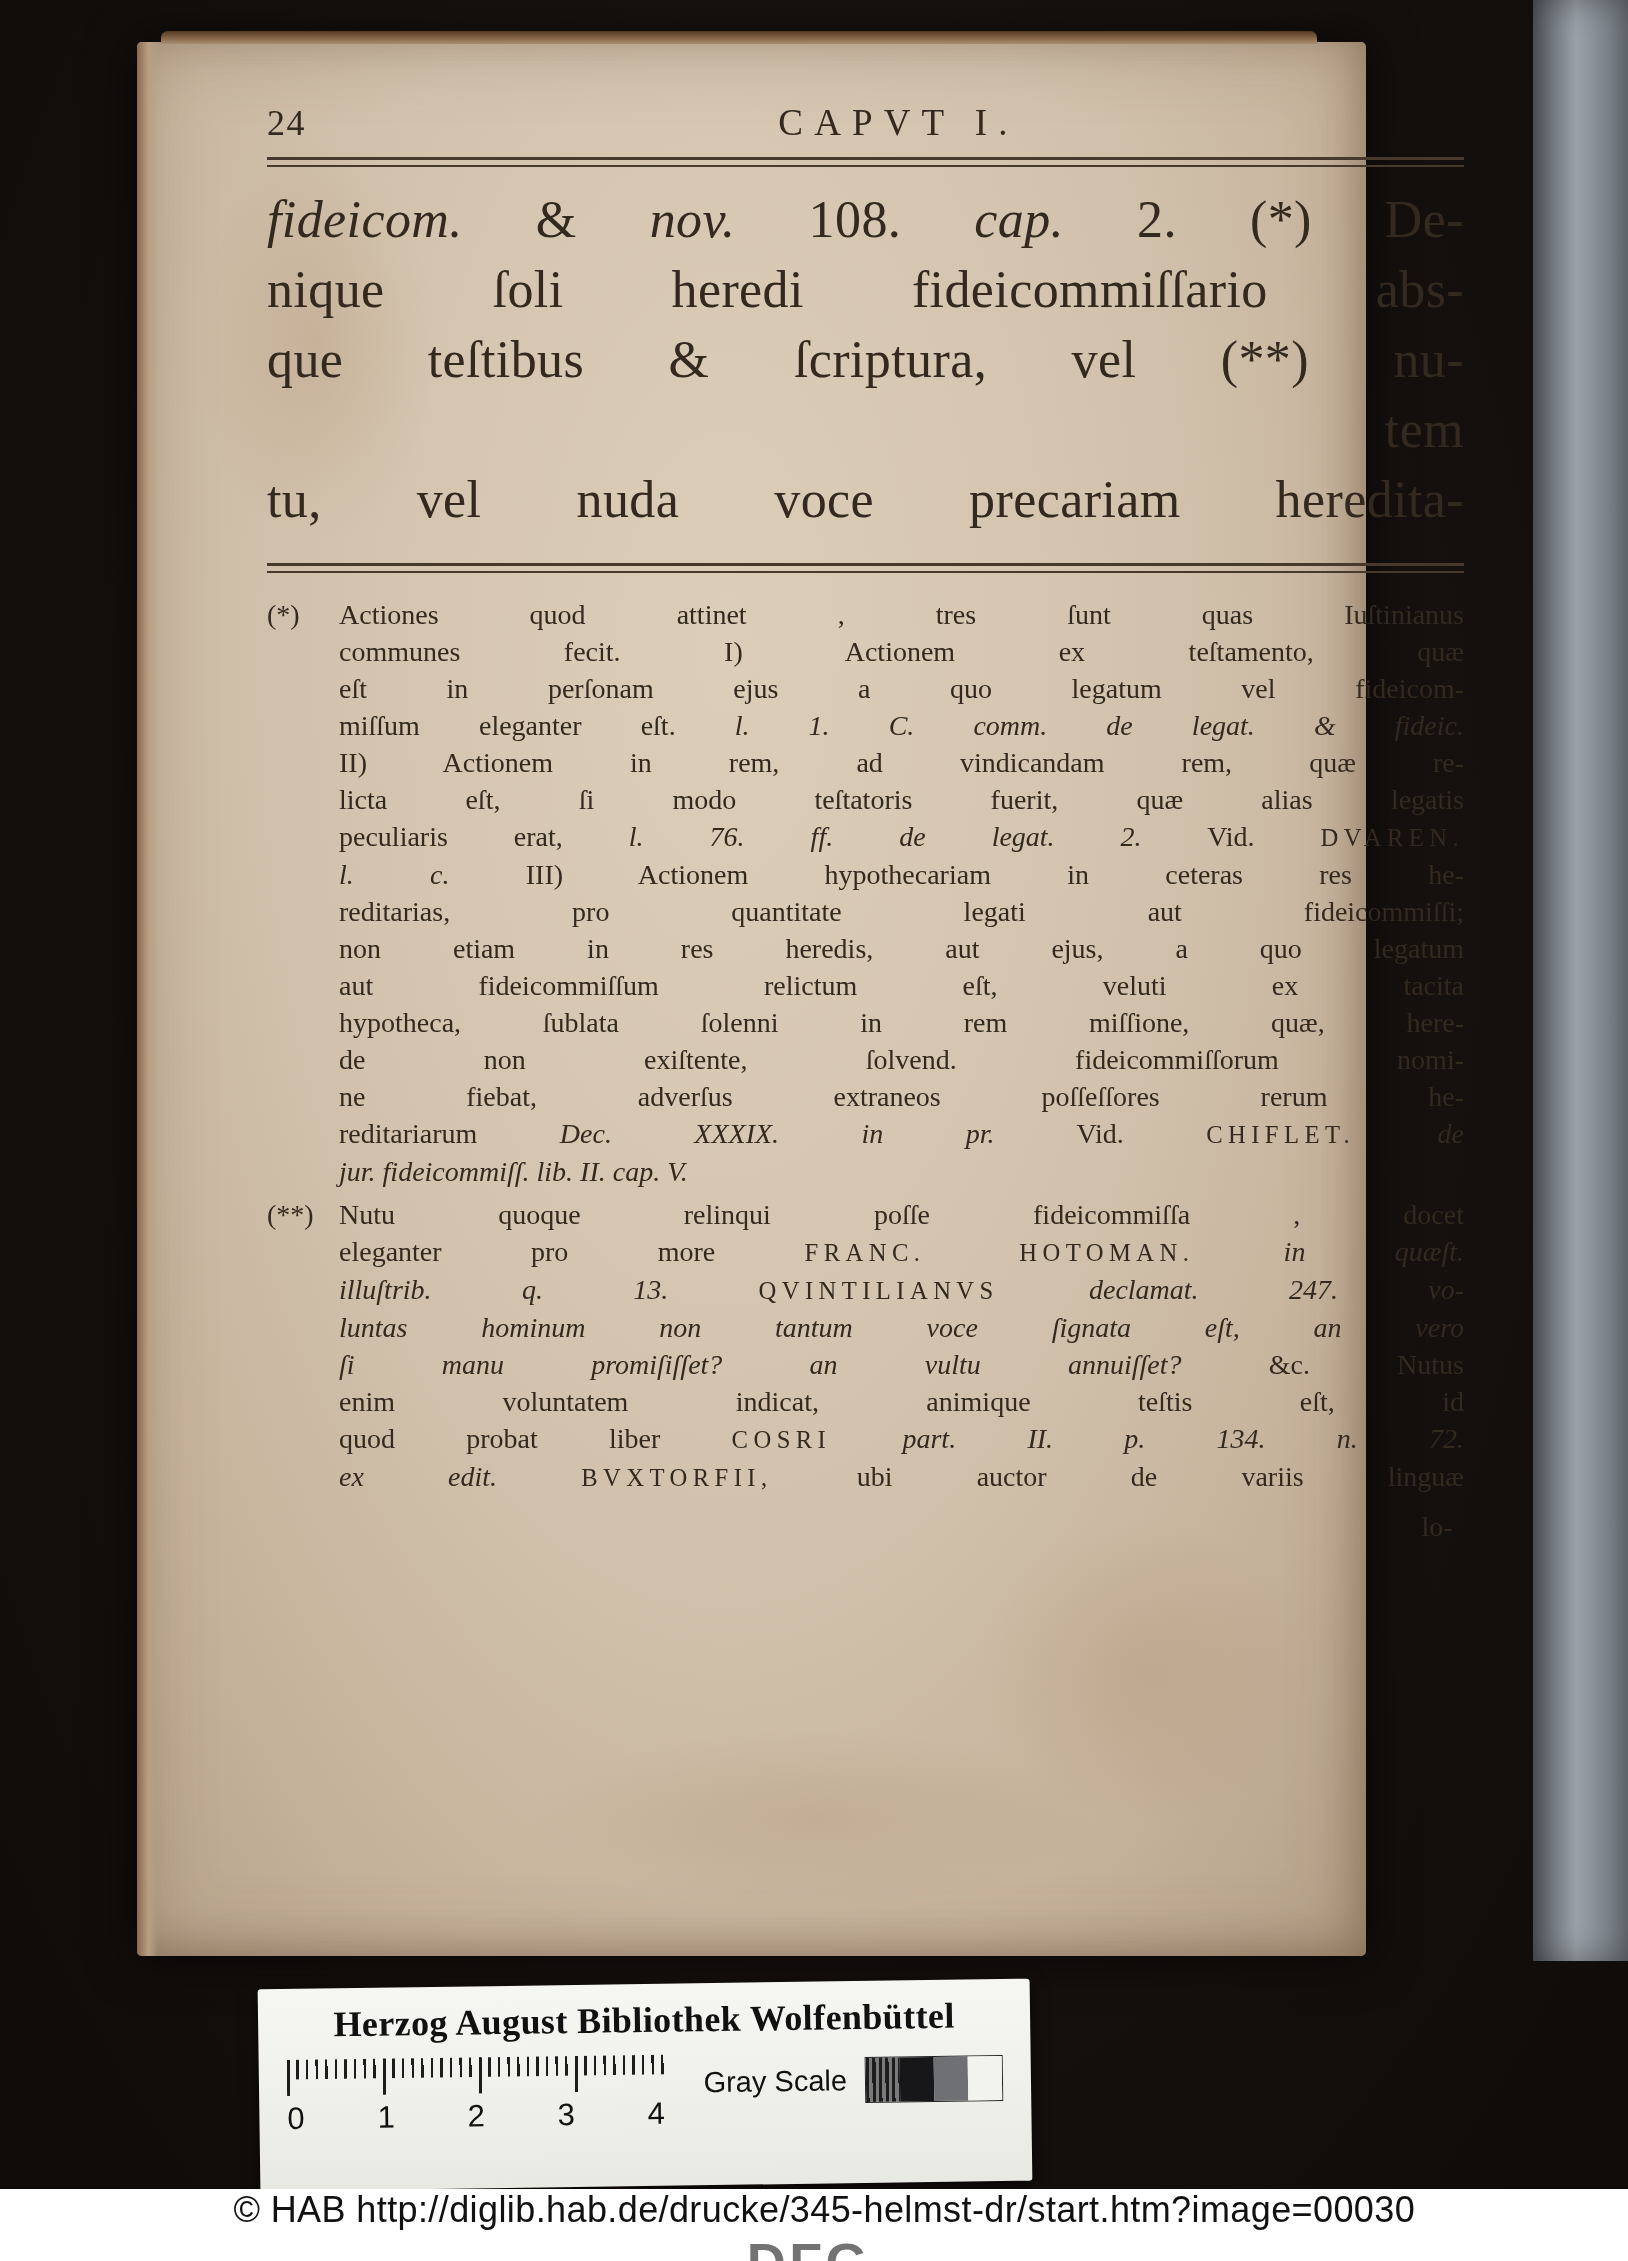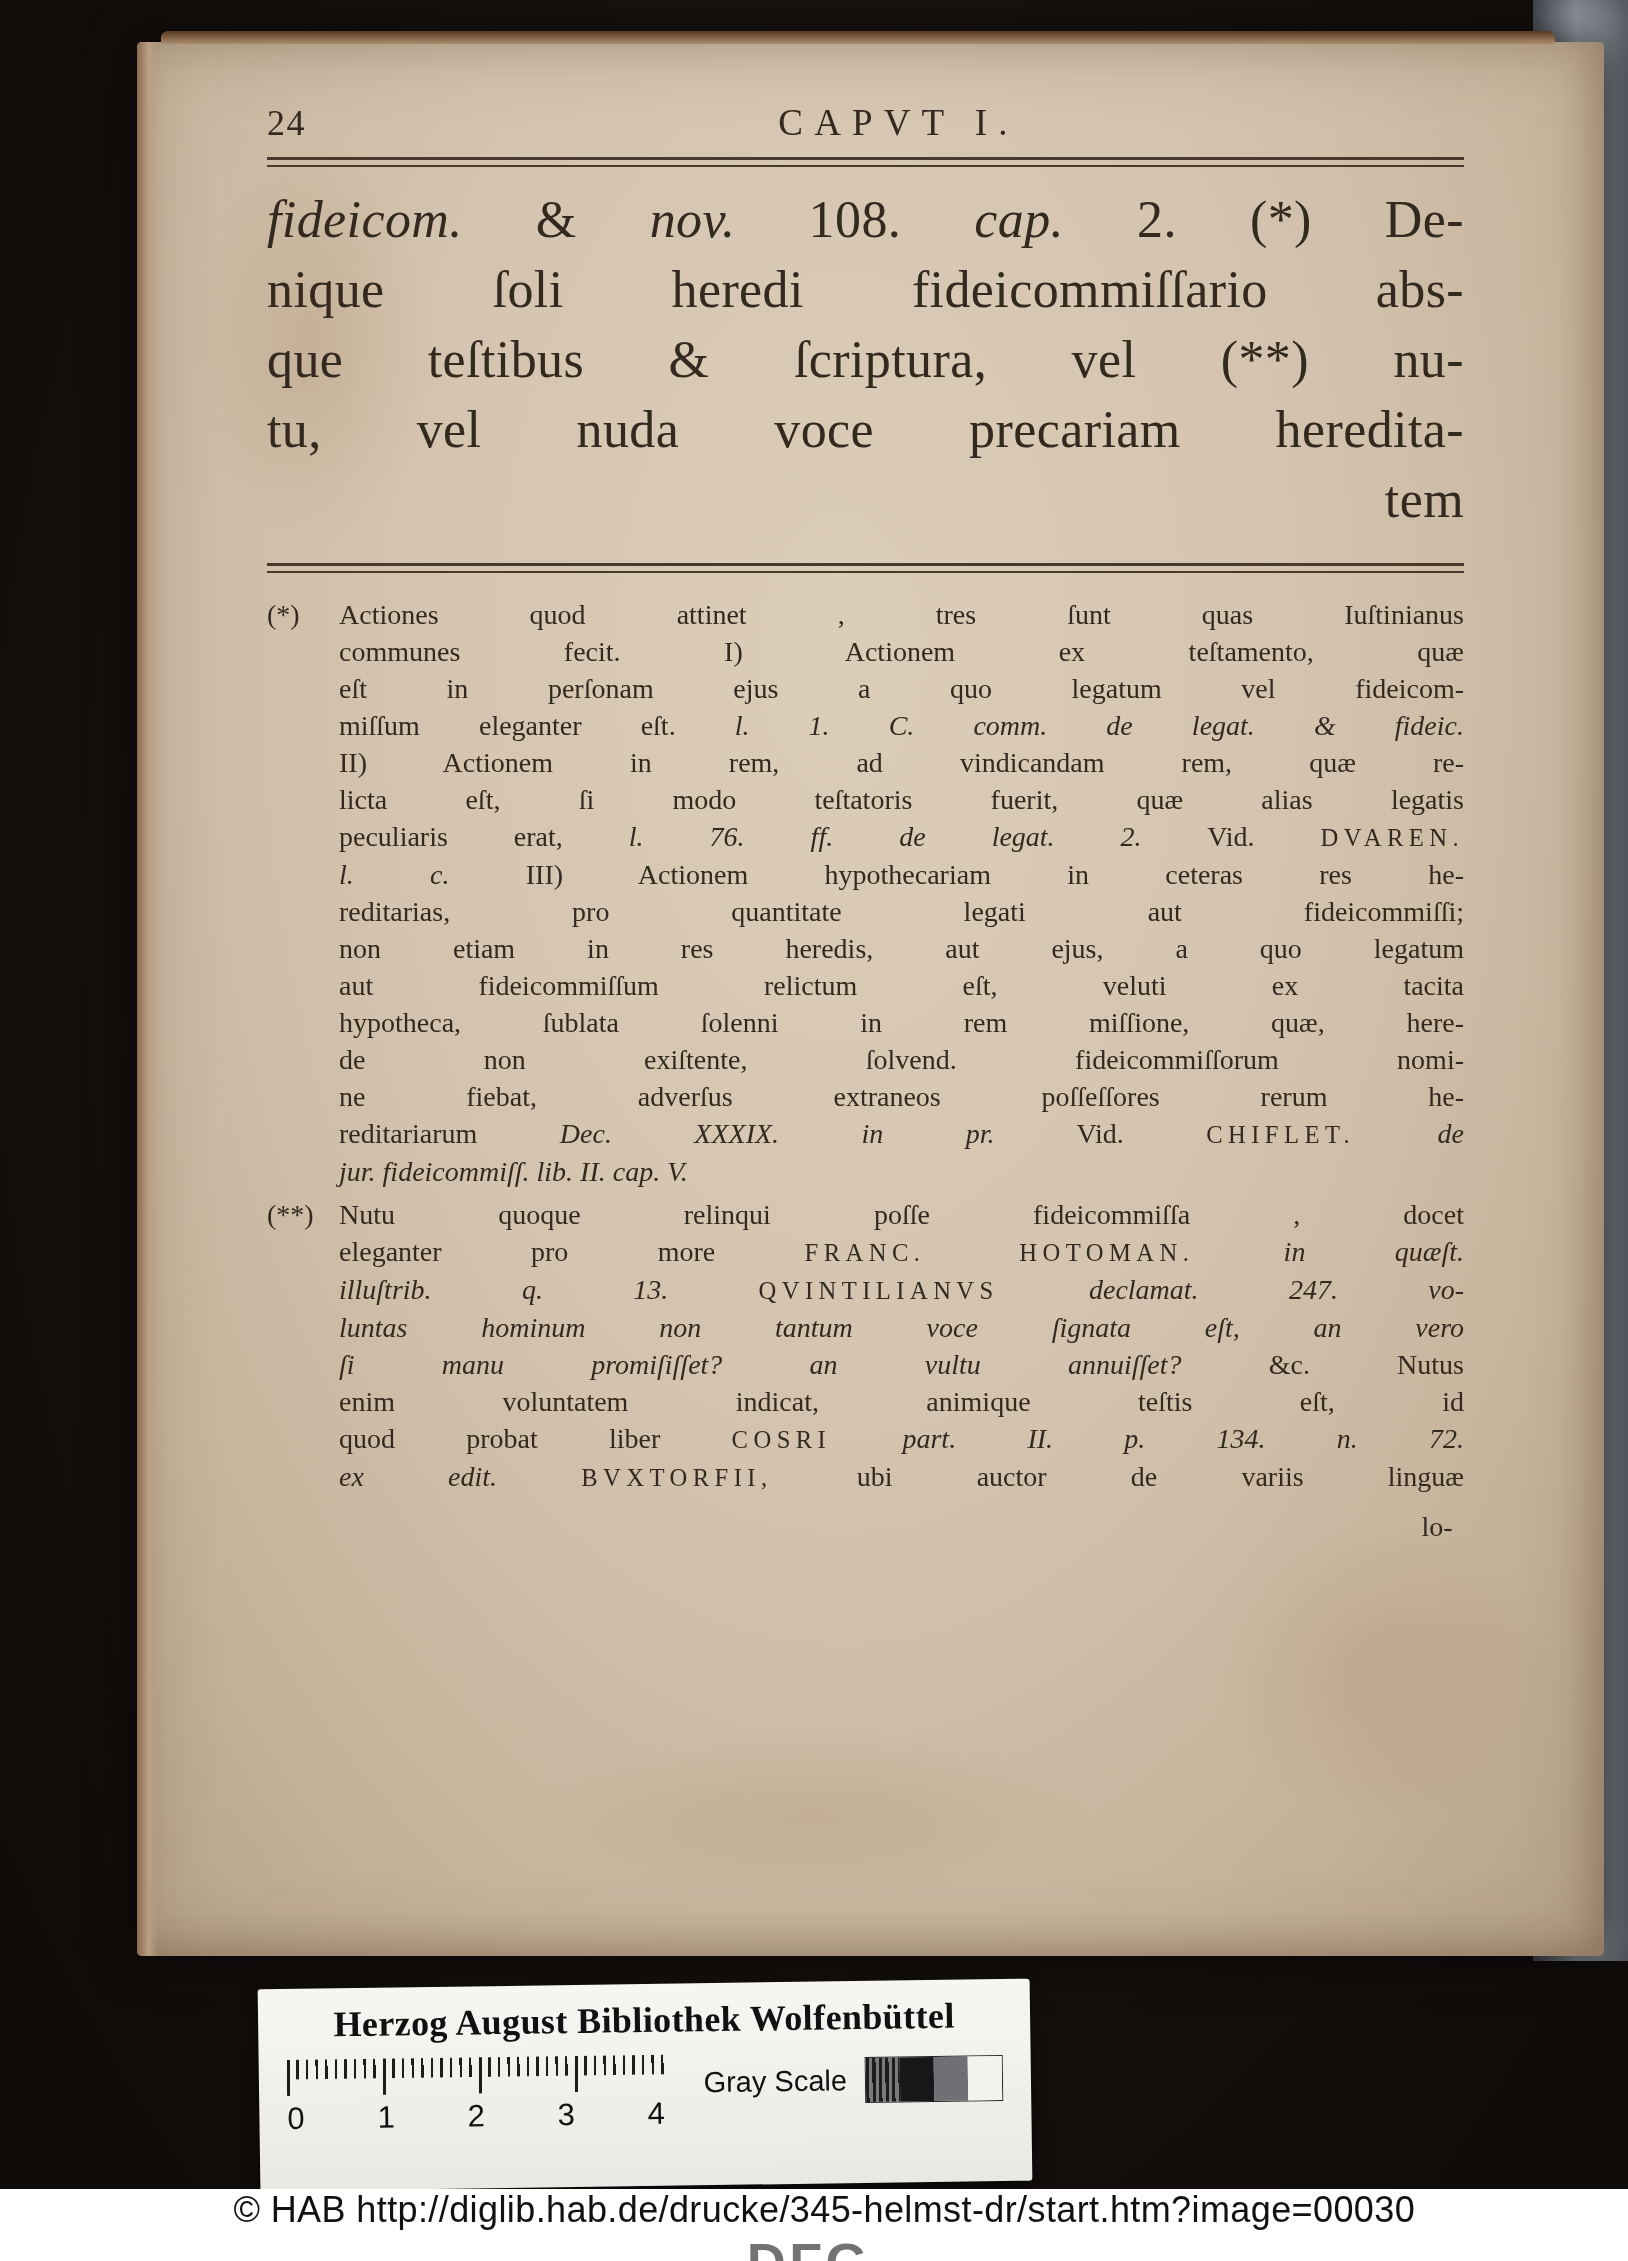--- a/index.html
+++ b/index.html
@@ -4,21 +4,21 @@
 <style>
   html,body{margin:0;padding:0;background:#14100e;}
   .canvas{position:relative;width:1629px;height:2261px;overflow:hidden;
     background:radial-gradient(ellipse at 50% 40%, #1d1715 0%, #15100e 60%, #0e0b09 100%);
     font-family:"Liberation Serif","DejaVu Serif",serif;}
   
   .glass-strip{position:absolute;right:0;top:0;width:96px;height:1961px;
     background:linear-gradient(90deg,#565c63 0%,#9aa1a8 45%,#848b92 70%,#6d747b 100%);
     box-shadow:inset 0 0 33px rgba(0,0,0,.35);}
   
-  .page{position:absolute;left:137px;top:42px;width:1467px;height:1914px;
+  .page{position:absolute;left:137px;top:42px;width:1229px;height:1914px;
     background:radial-gradient(ellipse at 48% 32%, #dccdb9 0%, #d3c3ae 45%, #c6b39c 75%, #b3a087 100%);
     border-radius:4.9px;
     box-shadow:0 0 49px rgba(0,0,0,.75), inset 0 0 73px rgba(96,72,48,.35), inset -9.8px -8.1px 33px rgba(90,66,44,.25);}
   .page::before{content:"";position:absolute;left:24.4px;right:49px;top:-11.4px;height:13px;
     background:linear-gradient(180deg,#55391f,#8a6a4d 60%,#a98d6f);border-radius:6.5px 6.5px 0 0;}
   .page::after{content:"";position:absolute;left:0;top:0;bottom:0;width:21px;
     background:linear-gradient(90deg,#8a6a4f,#b99f84 55%,rgba(185,159,132,0));border-radius:4.9px 0 0 4.9px;}
   .stain{position:absolute;border-radius:50%;pointer-events:none;}
   .stain.s1{left:57px;top:98px;width:244px;height:407px;background:radial-gradient(ellipse,rgba(150,110,70,.18),rgba(150,110,70,0) 70%);}
   .stain.s2{right:49px;bottom:130px;width:342px;height:309px;background:radial-gradient(ellipse,rgba(140,100,60,.15),rgba(140,100,60,0) 70%);}
@@ -98,22 +98,22 @@
         <span class="caput">CAPVT I.</span>
         <span></span>
       </div>
 
       <div class="rule-double"></div>
 
       <div class="main-text">
           <div class="tl a-j"><span class="seg-i">fideicom.</span><span class="seg-r"> &amp; </span><span class="seg-i">nov.</span><span class="seg-r"> 108. </span><span class="seg-i">cap.</span><span class="seg-r"> 2.  (*)  De-</span></div>
           <div class="tl a-j"><span class="seg-r">nique ſoli heredi fideicommiſſario abs-</span></div>
           <div class="tl a-j"><span class="seg-r">que teſtibus &amp; ſcriptura, vel (**) nu-</span></div>
+          <div class="tl a-r"><span class="seg-r">tem</span></div>
           <div class="tl a-j"><span class="seg-r">tu, vel nuda voce precariam heredita-</span></div>
-          <div class="tl a-r"><span class="seg-r">tem</span></div>
         </div>
 
       <div class="rule-double rule2"></div>
 
       <div>
         <div class="fn">
           <div class="fn-marker">(*)</div>
           <div class="fn-lines">
               <div class="tl a-j"><span class="seg-r">Actiones quod attinet , tres ſunt quas Iuſtinianus</span></div>
               <div class="tl a-j"><span class="seg-r">communes fecit. I) Actionem ex teſtamento, quæ</span></div>

